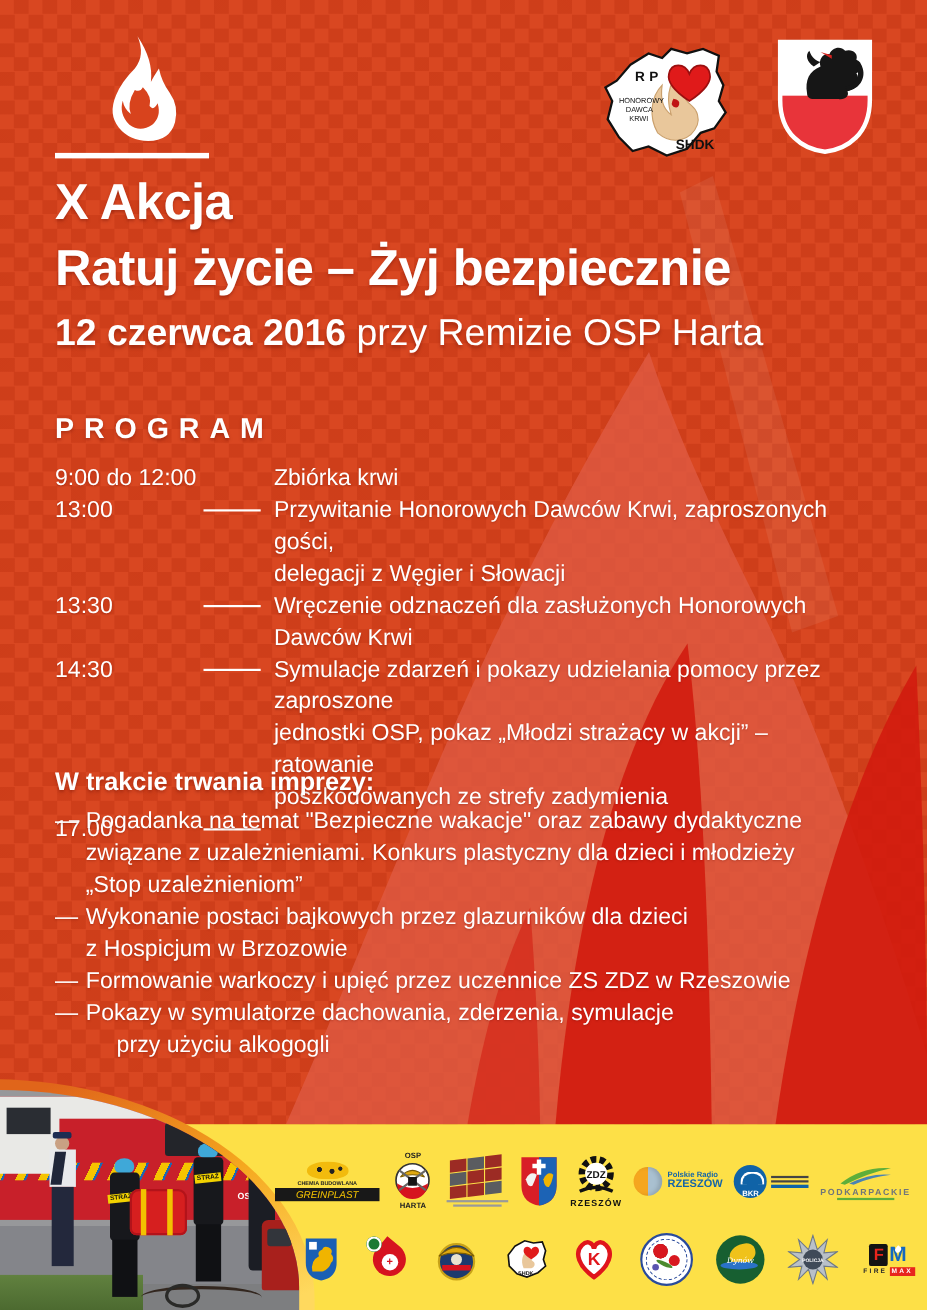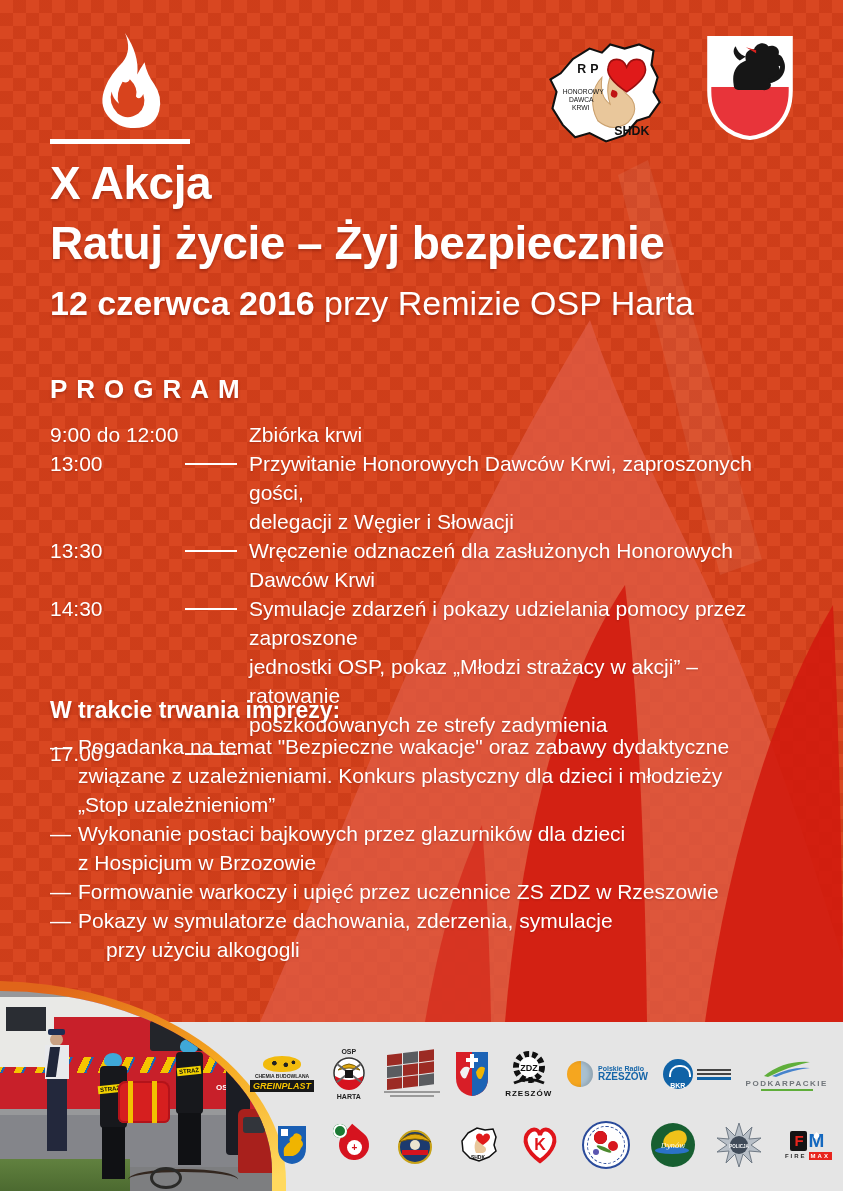--- a/index.html
+++ b/index.html
@@ -1,16 +1,16 @@
 <!DOCTYPE html>
 <html><head>
 <meta charset="utf-8">
 <style>
   html,body{margin:0;padding:0;}
-  .poster{position:relative;width:843px;height:1191px;background:#e5e5e5;overflow:hidden;
+  .poster{position:relative;width:843px;height:1191px;background:#fde047;overflow:hidden;
           font-family:"Liberation Sans",sans-serif;}
   
   .red{position:absolute;left:0;top:0;width:843px;height:1022px;background:#d8431d;}
   .red .tex{position:absolute;inset:0;
       background:repeating-conic-gradient(rgba(140,28,4,.13) 0% 25%, rgba(255,255,255,.02) 0% 50%);
       background-size:26px 26px;}
   .flames{position:absolute;left:0;top:0;}
   
   .h-line{position:absolute;left:50px;top:139px;width:140px;height:5px;background:#fff;}
   .h-flame{position:absolute;left:86px;top:32px;}
@@ -77,21 +77,21 @@
   .logos1{position:absolute;left:250px;top:1040px;width:578px;height:68px;display:flex;
           justify-content:space-between;align-items:center;}
   .logos2{position:absolute;left:276px;top:1114px;width:556px;height:62px;display:flex;
           justify-content:space-between;align-items:center;}
   .lg{display:flex;flex-direction:column;align-items:center;justify-content:center;gap:1px;}
   .g-top{font-size:5px;color:#222;font-weight:bold;white-space:nowrap;}
   .turtle{width:38px;height:16px;border-radius:50% 50% 45% 45%;
           background:radial-gradient(circle at 30% 45%,#222 2px,transparent 2.6px),
                      radial-gradient(circle at 60% 55%,#222 2px,transparent 2.6px),
                      radial-gradient(circle at 80% 40%,#222 1.6px,transparent 2.2px),#f2bb0d;}
-  .g-label{font-size:9px;font-weight:bold;font-style:italic;color:#f5c400;background:#181818;padding:1px 3px;}
+  .g-label{font-size:9px;font-weight:normal;font-style:italic;color:#f5c400;background:#181818;padding:1px 19px;}
   .osph-t{font-size:7px;font-weight:bold;color:#222;}
   .chkwrap{display:flex;flex-direction:column;align-items:center;gap:2px;}
   .chk{width:50px;height:37px;transform:skewY(-7deg);display:grid;
        grid-template-columns:repeat(3,15px);grid-auto-rows:11px;gap:1px;}
   .chk s{display:block;}
   .c-r{background:#9c2b24;} .c-g{background:#5a5c60;}
   .microbar{height:2px;background:#9a9a9a;}
   .zdz-b{font-size:8px;font-weight:bold;color:#111;letter-spacing:1px;}
   .radio{flex-direction:row;gap:5px;}
   .radio-ball{width:26px;height:26px;border-radius:50%;

